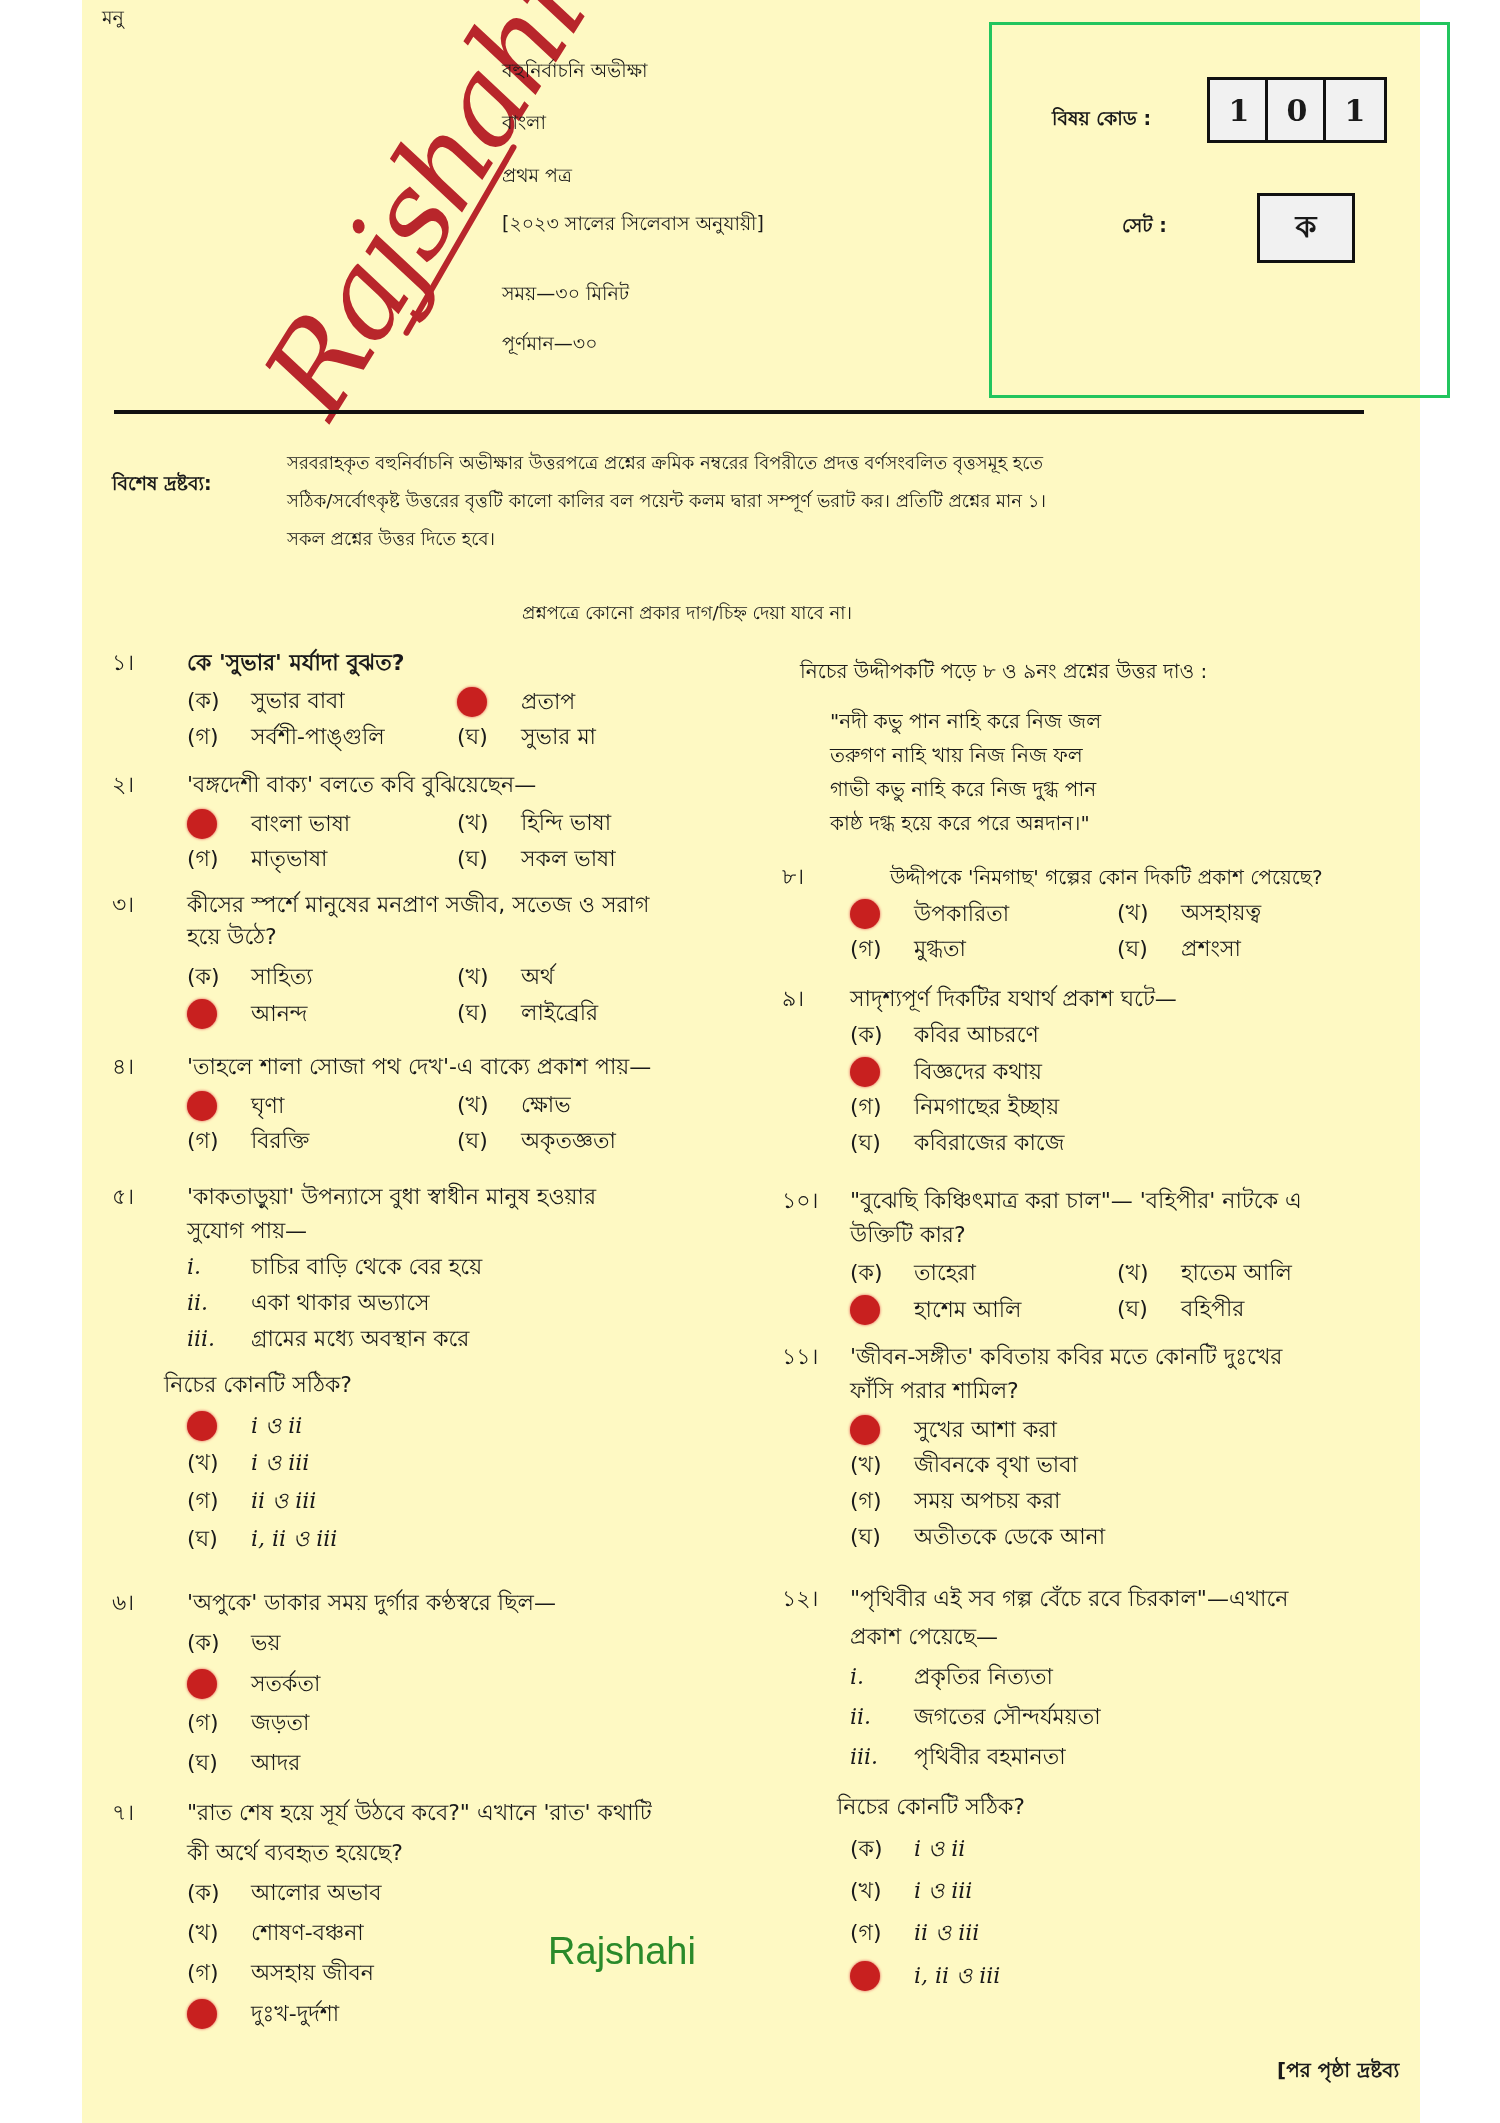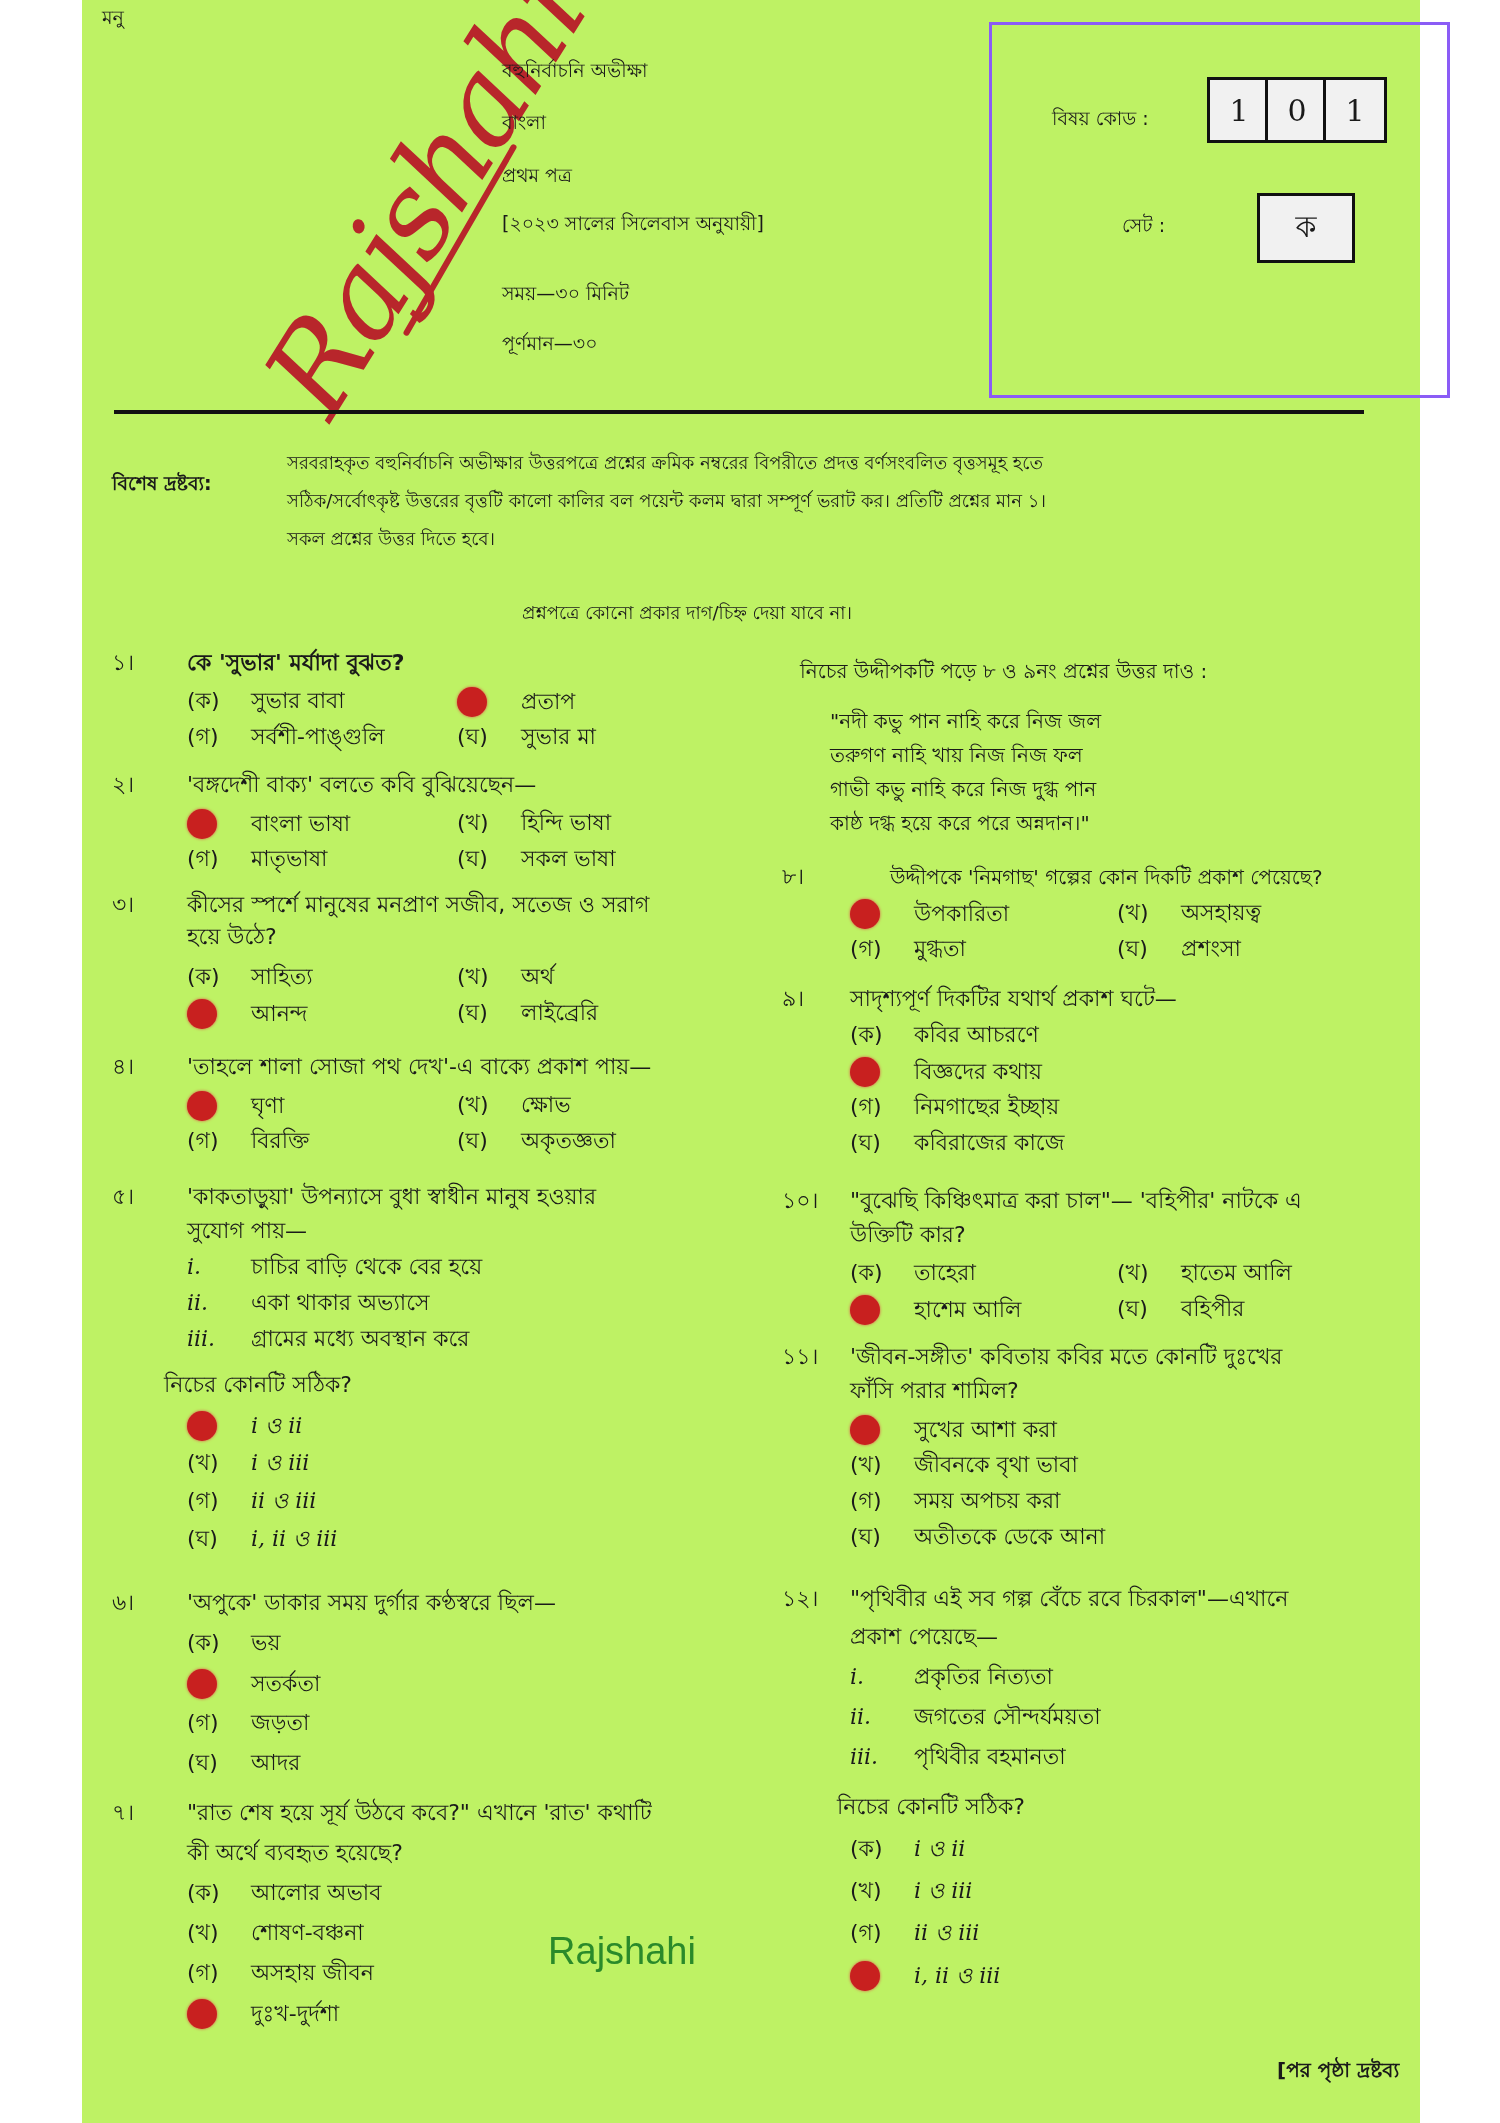--- a/index.html
+++ b/index.html
@@ -1,27 +1,27 @@
 <!DOCTYPE html>
 <html><head>
 <meta charset="utf-8">
 <style>
   html,body{margin:0;padding:0;}
   body{width:1500px;height:2123px;background:#ffffff;position:relative;overflow:hidden;
        font-family:"DejaVu Sans",sans-serif;color:#1a1a1a;}
-  .page{position:absolute;left:82px;top:0;width:1338px;height:2123px;background:#bef264;}
+  .page{position:absolute;left:82px;top:0;width:1338px;height:2123px;background:#fef9c3;}
   .abs{position:absolute;}
   .t{font-size:22px;line-height:30px;white-space:nowrap;}
   .hdr{font-size:19px;}
   .sig{position:absolute;left:150px;top:40px;font-family:"DejaVu Serif",serif;font-style:italic;
        font-size:118px;color:#b8262b;transform:rotate(-58deg);transform-origin:left top;
        top:365px;left:155px;letter-spacing:-4px;}
   .sigline{position:absolute;left:375px;top:130px;width:6px;height:220px;background:#b8262b;
        transform:rotate(30deg);border-radius:3px;}
-  .codebox{position:absolute;left:907px;top:22px;width:455px;height:370px;border:3px solid #8b5cf6;}
+  .codebox{position:absolute;left:907px;top:22px;width:455px;height:370px;border:3px solid #22c55e;font-weight:bold;}
   .cell{position:absolute;border:3px solid #111;font-family:"DejaVu Serif",serif;font-size:30px;
        display:flex;align-items:center;justify-content:center;background:#f1f1f1;}
   .rule{position:absolute;left:32px;top:410px;width:1250px;height:4px;background:#111;}
   .bubble{display:inline-block;width:30px;height:30px;border-radius:50%;background:#c8201f;
        vertical-align:middle;box-shadow:0 0 3px #e04a4a;}
   .opt{position:absolute;font-size:22px;line-height:30px;white-space:nowrap;display:flex;align-items:center;gap:18px;}
   .lbl{display:inline-block;width:46px;}
   .rom{font-style:italic;font-family:"DejaVu Serif",serif;display:inline-block;width:46px;}
   .wm{position:absolute;color:#2a8a2a;font-family:"Liberation Sans",sans-serif;font-size:38px;
       text-align:center;line-height:46px;}

